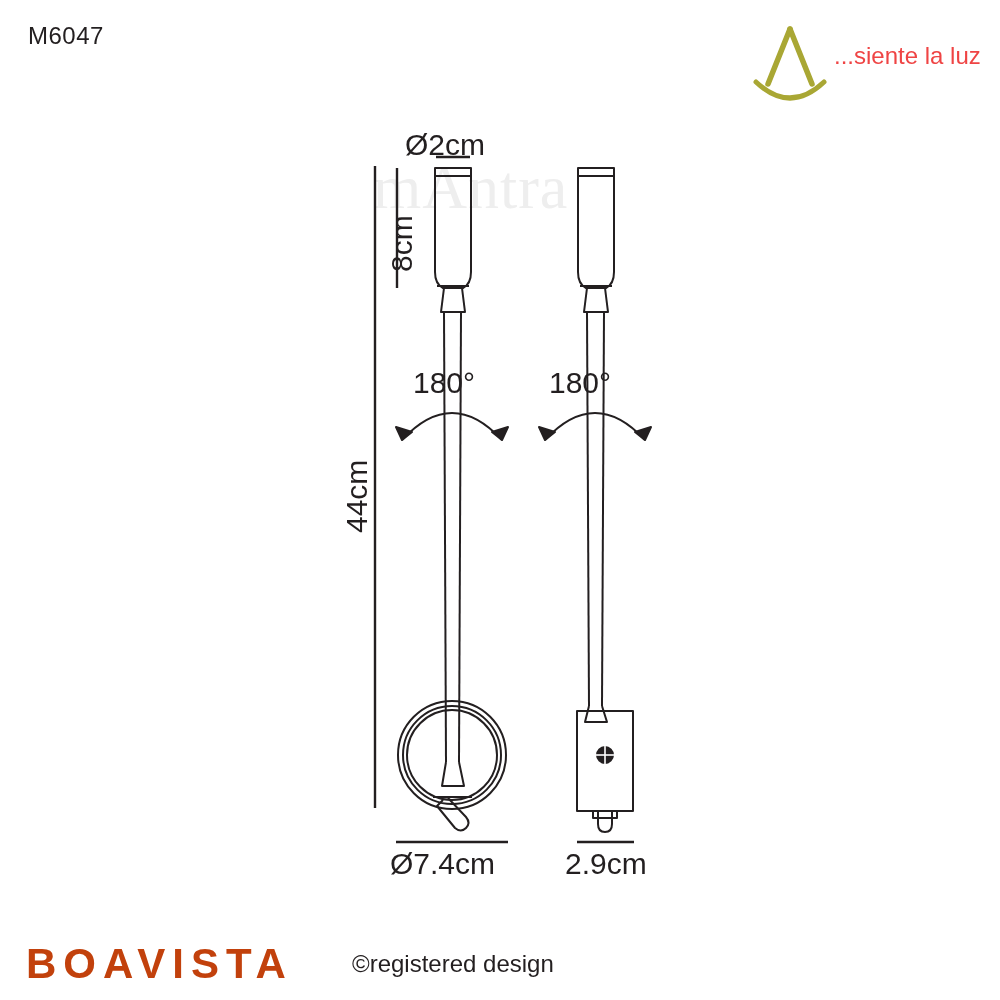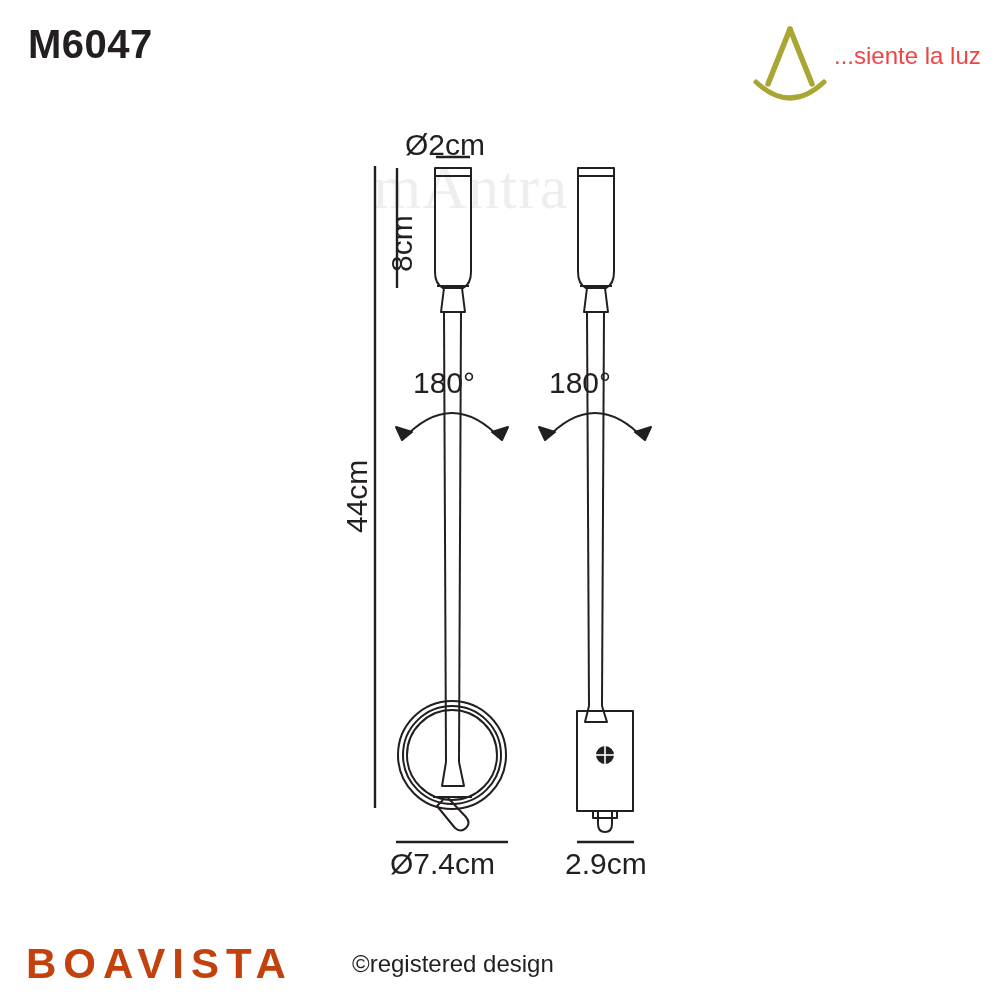--- a/index.html
+++ b/index.html
@@ -14,22 +14,22 @@
     overflow: hidden;
     font-family: "Liberation Sans", sans-serif;
     color: #231f20;
   }
 
   
   #product-code {
     position: absolute;
     left: 28px;
     top: 22px;
-    font-size: 40px;
-    font-weight: 700;
+    font-size: 24px;
+    font-weight: 400;
     letter-spacing: 0.5px;
     color: #231f20;
     white-space: nowrap;
   }
 
   #brand-logo {
     position: absolute;
     left: 752px;
     top: 22px;
     width: 240px;

